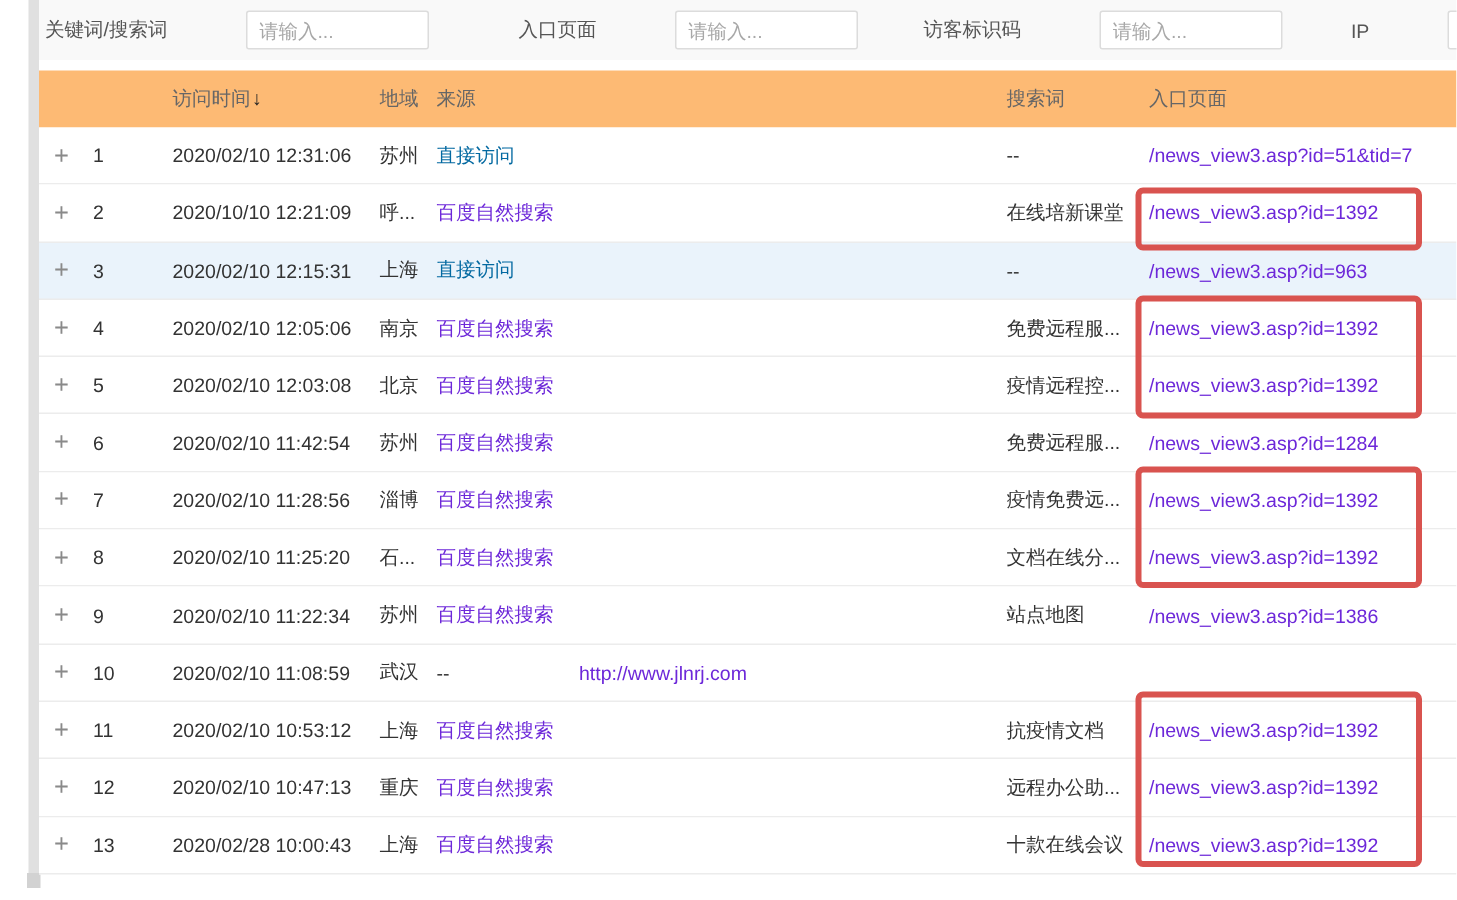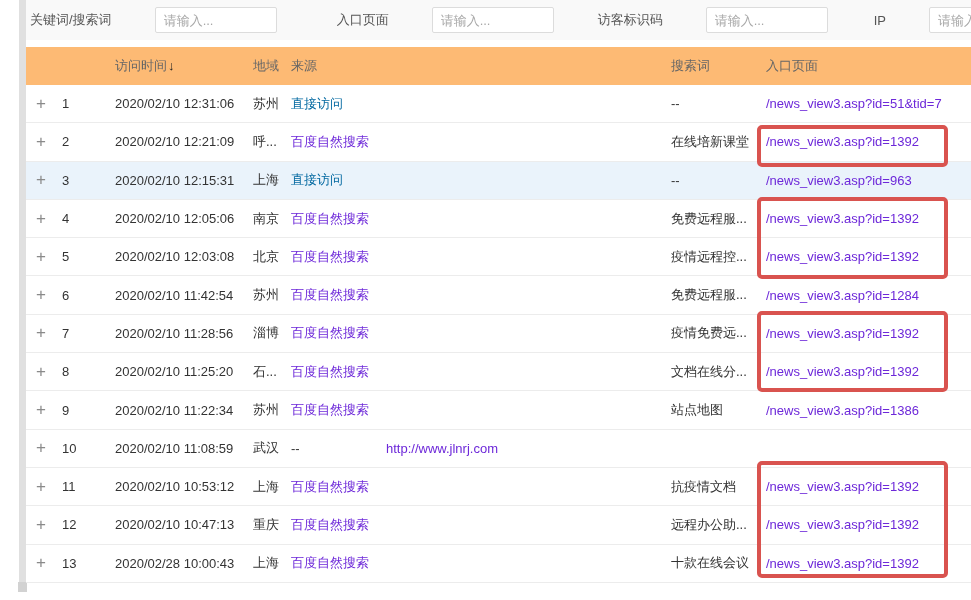--- a/index.html
+++ b/index.html
@@ -16,21 +16,21 @@
   .filter-bar {
     position:absolute; left:26px; top:0; right:0; height:40px;
     background:#f9f9f9; display:flex; align-items:center;gap:36px;
   }
   .flabel { color:#555; white-space:nowrap; }
   .lb1 { margin-left:4px; }
   .lb2 { margin-left:24px; }
   .lb3 { margin-left:8px; }
   .lb4 { margin-left:10px; }
   .finput {
-    box-sizing:border-box; height:26px; width:122px; margin-left:7px;
+    box-sizing:border-box; height:26px; width:122px; margin-left:16px;
     border:1px solid #dcdcdc; border-radius:2px; background:#fff;
     padding:8px 8px; font-size:13px; color:#333; font-family:inherit; outline:none;
   }
   .finput.narrow { width:118px; }
   .finput::placeholder { color:#a8a8a8; }
   .query-btn {
     box-sizing:border-box; margin-left:22px; height:29px; width:58px;
     border:1px solid #c9c9c9; border-radius:3px; background:#fff;
     font-size:13px; color:#333; font-family:inherit; cursor:pointer;
   }
@@ -108,21 +108,21 @@
     <span class="c-time">2020/02/10 12:31:06</span>
     <span class="c-region">苏州</span>
     <span class="c-source src-plain">直接访问</span>
     <span class="c-keyword">--</span>
     <a class="c-entry link">/news_view3.asp?id=51&amp;tid=7</a>
   </div>
 
   <div class="row">
     <span class="c-expand plus">+</span>
     <span class="c-num">2</span>
-    <span class="c-time">2020/02/10 12:21:09</span>
+    <span class="c-time">2020/10/10 12:21:09</span>
     <span class="c-region">呼...</span>
     <a class="c-source link">百度自然搜索</a>
     <span class="c-keyword">在线培新课堂</span>
     <a class="c-entry link">/news_view3.asp?id=1392</a>
   </div>
 
   <div class="row hl">
     <span class="c-expand plus">+</span>
     <span class="c-num">3</span>
     <span class="c-time">2020/02/10 12:15:31</span>

